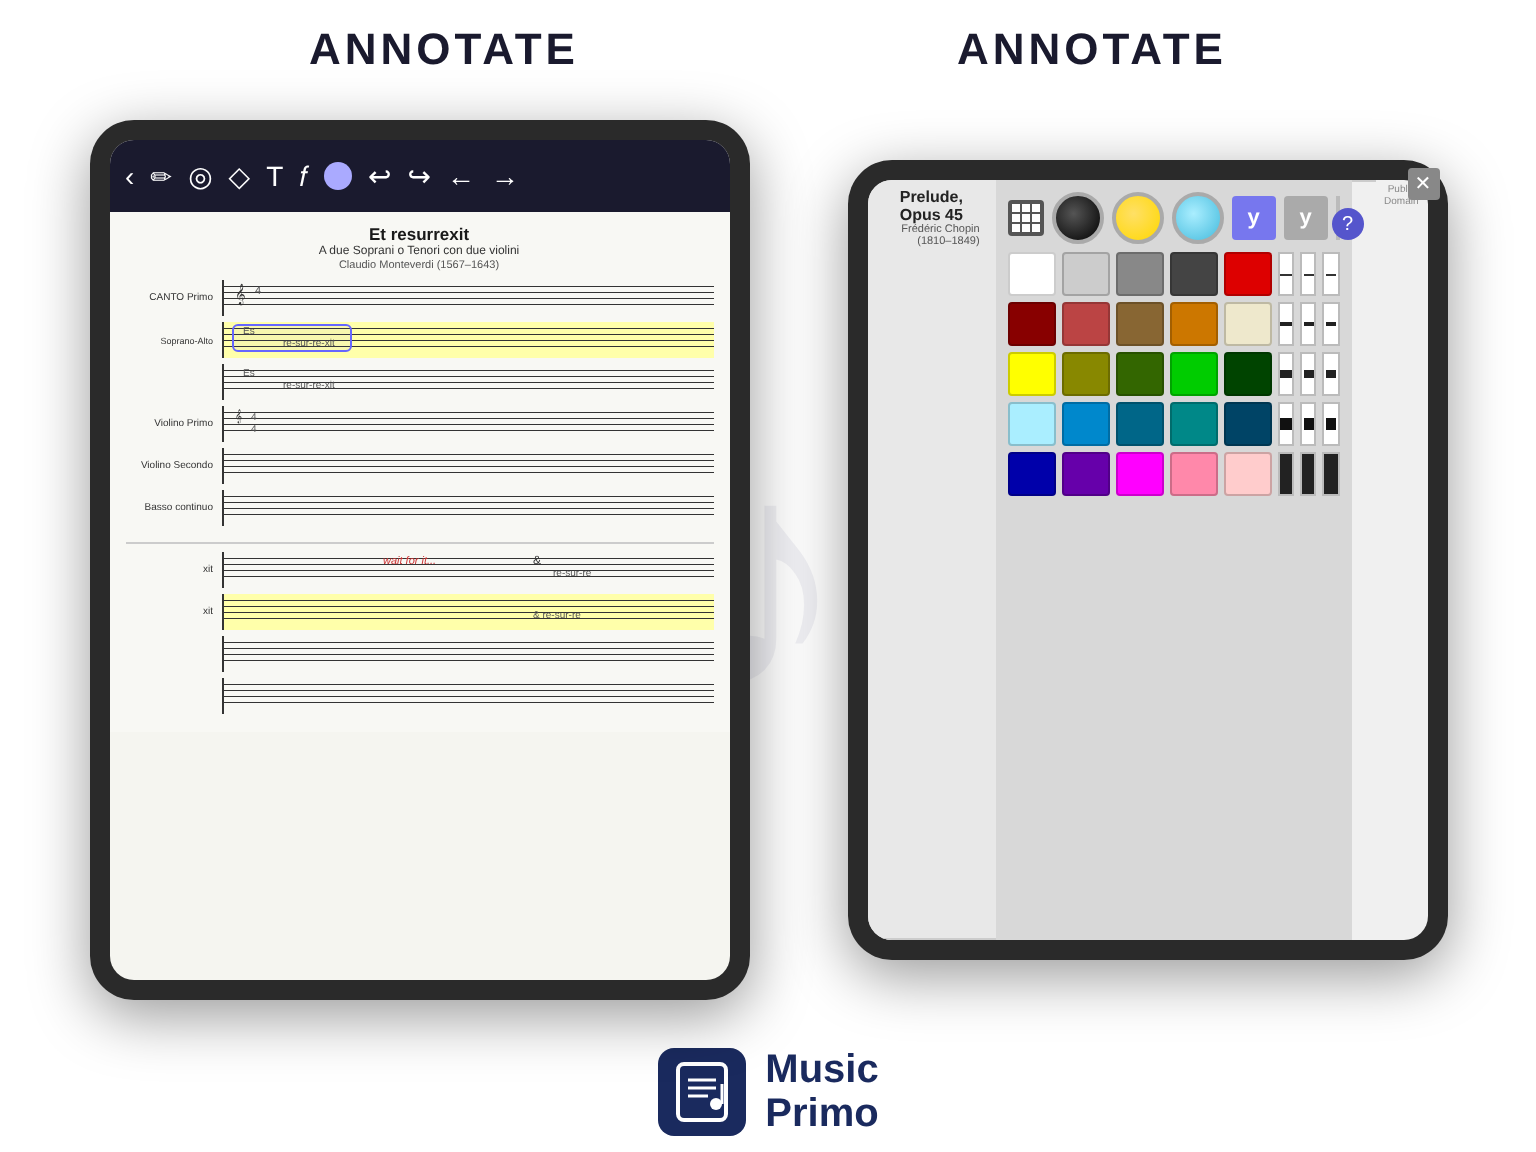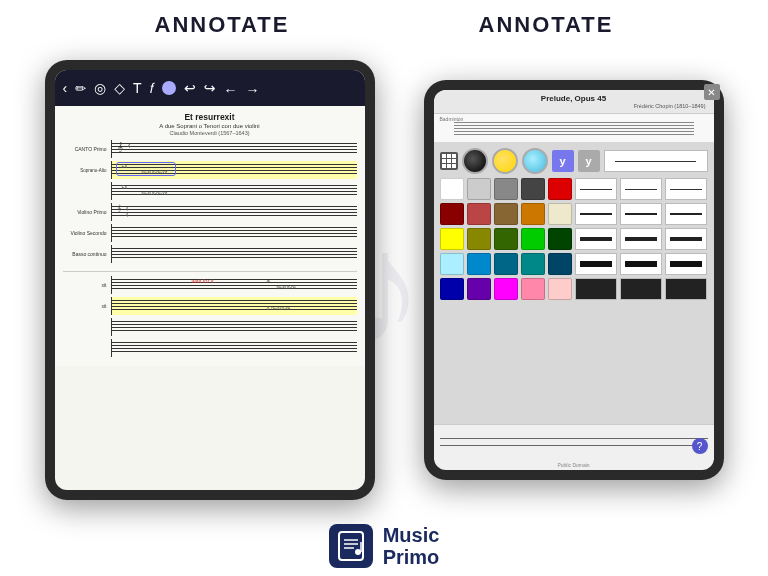--- a/index.html
+++ b/index.html
@@ -167,21 +167,21 @@
       margin-top: 8px;
       border-top: 1px solid #ccc;
       padding-top: 4px;
     }
 
     
     .right-screen-inner {
       background: #f0f0f0;
       height: 100%;
       display: flex;
-      flex-direction: column;
+      flex-direction: row;
     }
     .prelude-header {
       background: #e8e8e8;
       padding: 4px 8px;
       text-align: center;
       border-bottom: 1px solid #ccc;
     }
     .prelude-title {
       font-size: 8px;
       font-weight: bold;

